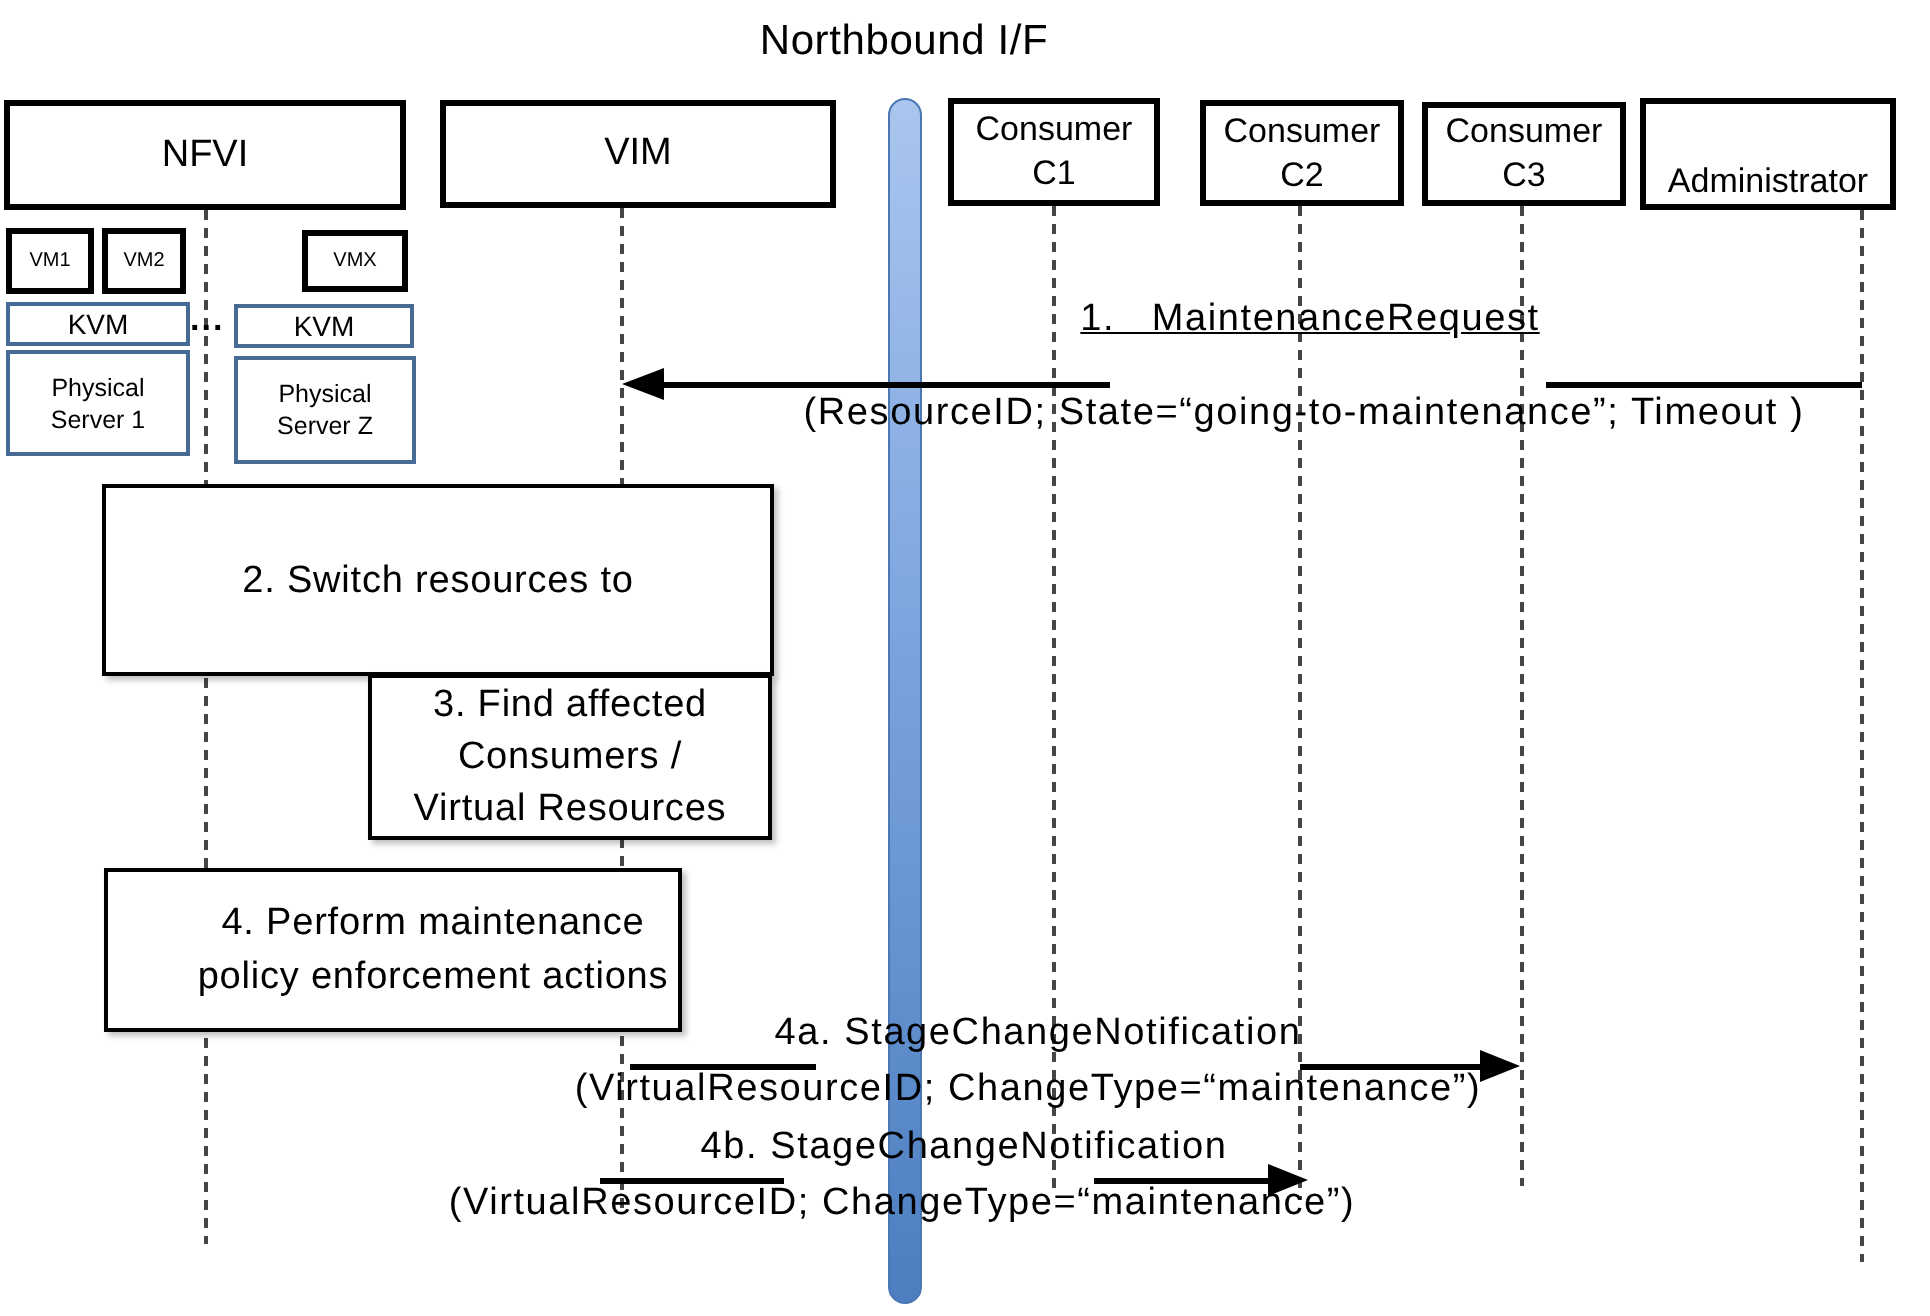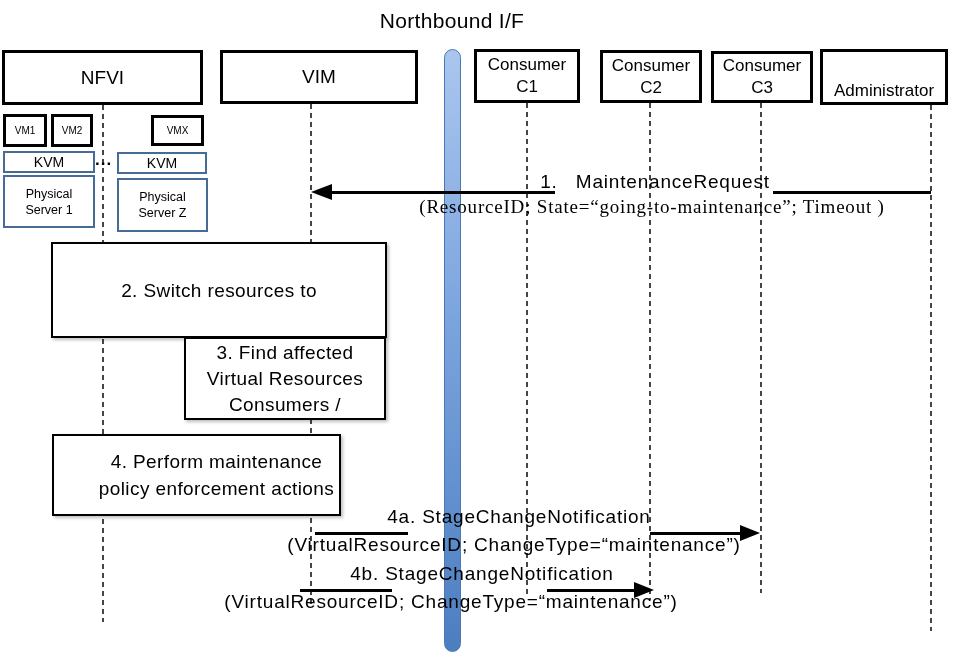--- a/index.html
+++ b/index.html
@@ -134,33 +134,33 @@
   <div class="bluebox ps" style="left:117px; top:178px; width:91px; height:54px;">
     <span>Physical</span>
     <span>Server Z</span>
   </div>
 
   <div class="step" style="left:51px; top:242px; width:336px; height:96px;">
     <span>2. Switch resources to</span>
   </div>
   <div class="step" style="left:184px; top:337px; width:202px; height:83px; line-height:26px;">
     <span>3. Find affected</span>
+    <span>Consumers /</span>
     <span>Virtual Resources</span>
-    <span>Consumers /</span>
   </div>
   <div class="step" style="left:52px; top:434px; width:289px; height:82px;padding-left:40px;">
     <span>4. Perform maintenance</span>
     <span>policy enforcement actions</span>
   </div>
 
   <div class="head-l" style="left:311px; top:184px;"></div>
   <div class="mline" style="left:328px; top:191px; width:227px;"></div>
   <div class="mline" style="left:773px; top:191px; width:158px;"></div>
-  <div class="msg" style="left:655px; top:171px;">1.   MaintenanceRequest</div>
-  <div class="msg" style="left:652px; top:196px;font-family:Liberation Serif, serif;">(ResourceID; State=“going-to-maintenance”; Timeout )</div>
+  <div class="msg" style="left:655px; top:149px;text-decoration:underline;">1.   MaintenanceRequest</div>
+  <div class="msg" style="left:652px; top:196px;">(ResourceID; State=“going-to-maintenance”; Timeout )</div>
 
   <div class="mline" style="left:315px; top:532px; width:93px;"></div>
   <div class="mline" style="left:650px; top:532px; width:91px;"></div>
   <div class="head-r" style="left:740px; top:525px;"></div>
   <div class="msg" style="left:519px; top:506px;">4a. StageChangeNotification</div>
   <div class="msg" style="left:514px; top:534px;">(VirtualResourceID; ChangeType=“maintenance”)</div>
 
   <div class="mline" style="left:300px; top:589px; width:92px;"></div>
   <div class="mline" style="left:547px; top:589px; width:88px;"></div>
   <div class="head-r" style="left:634px; top:582px;"></div>

